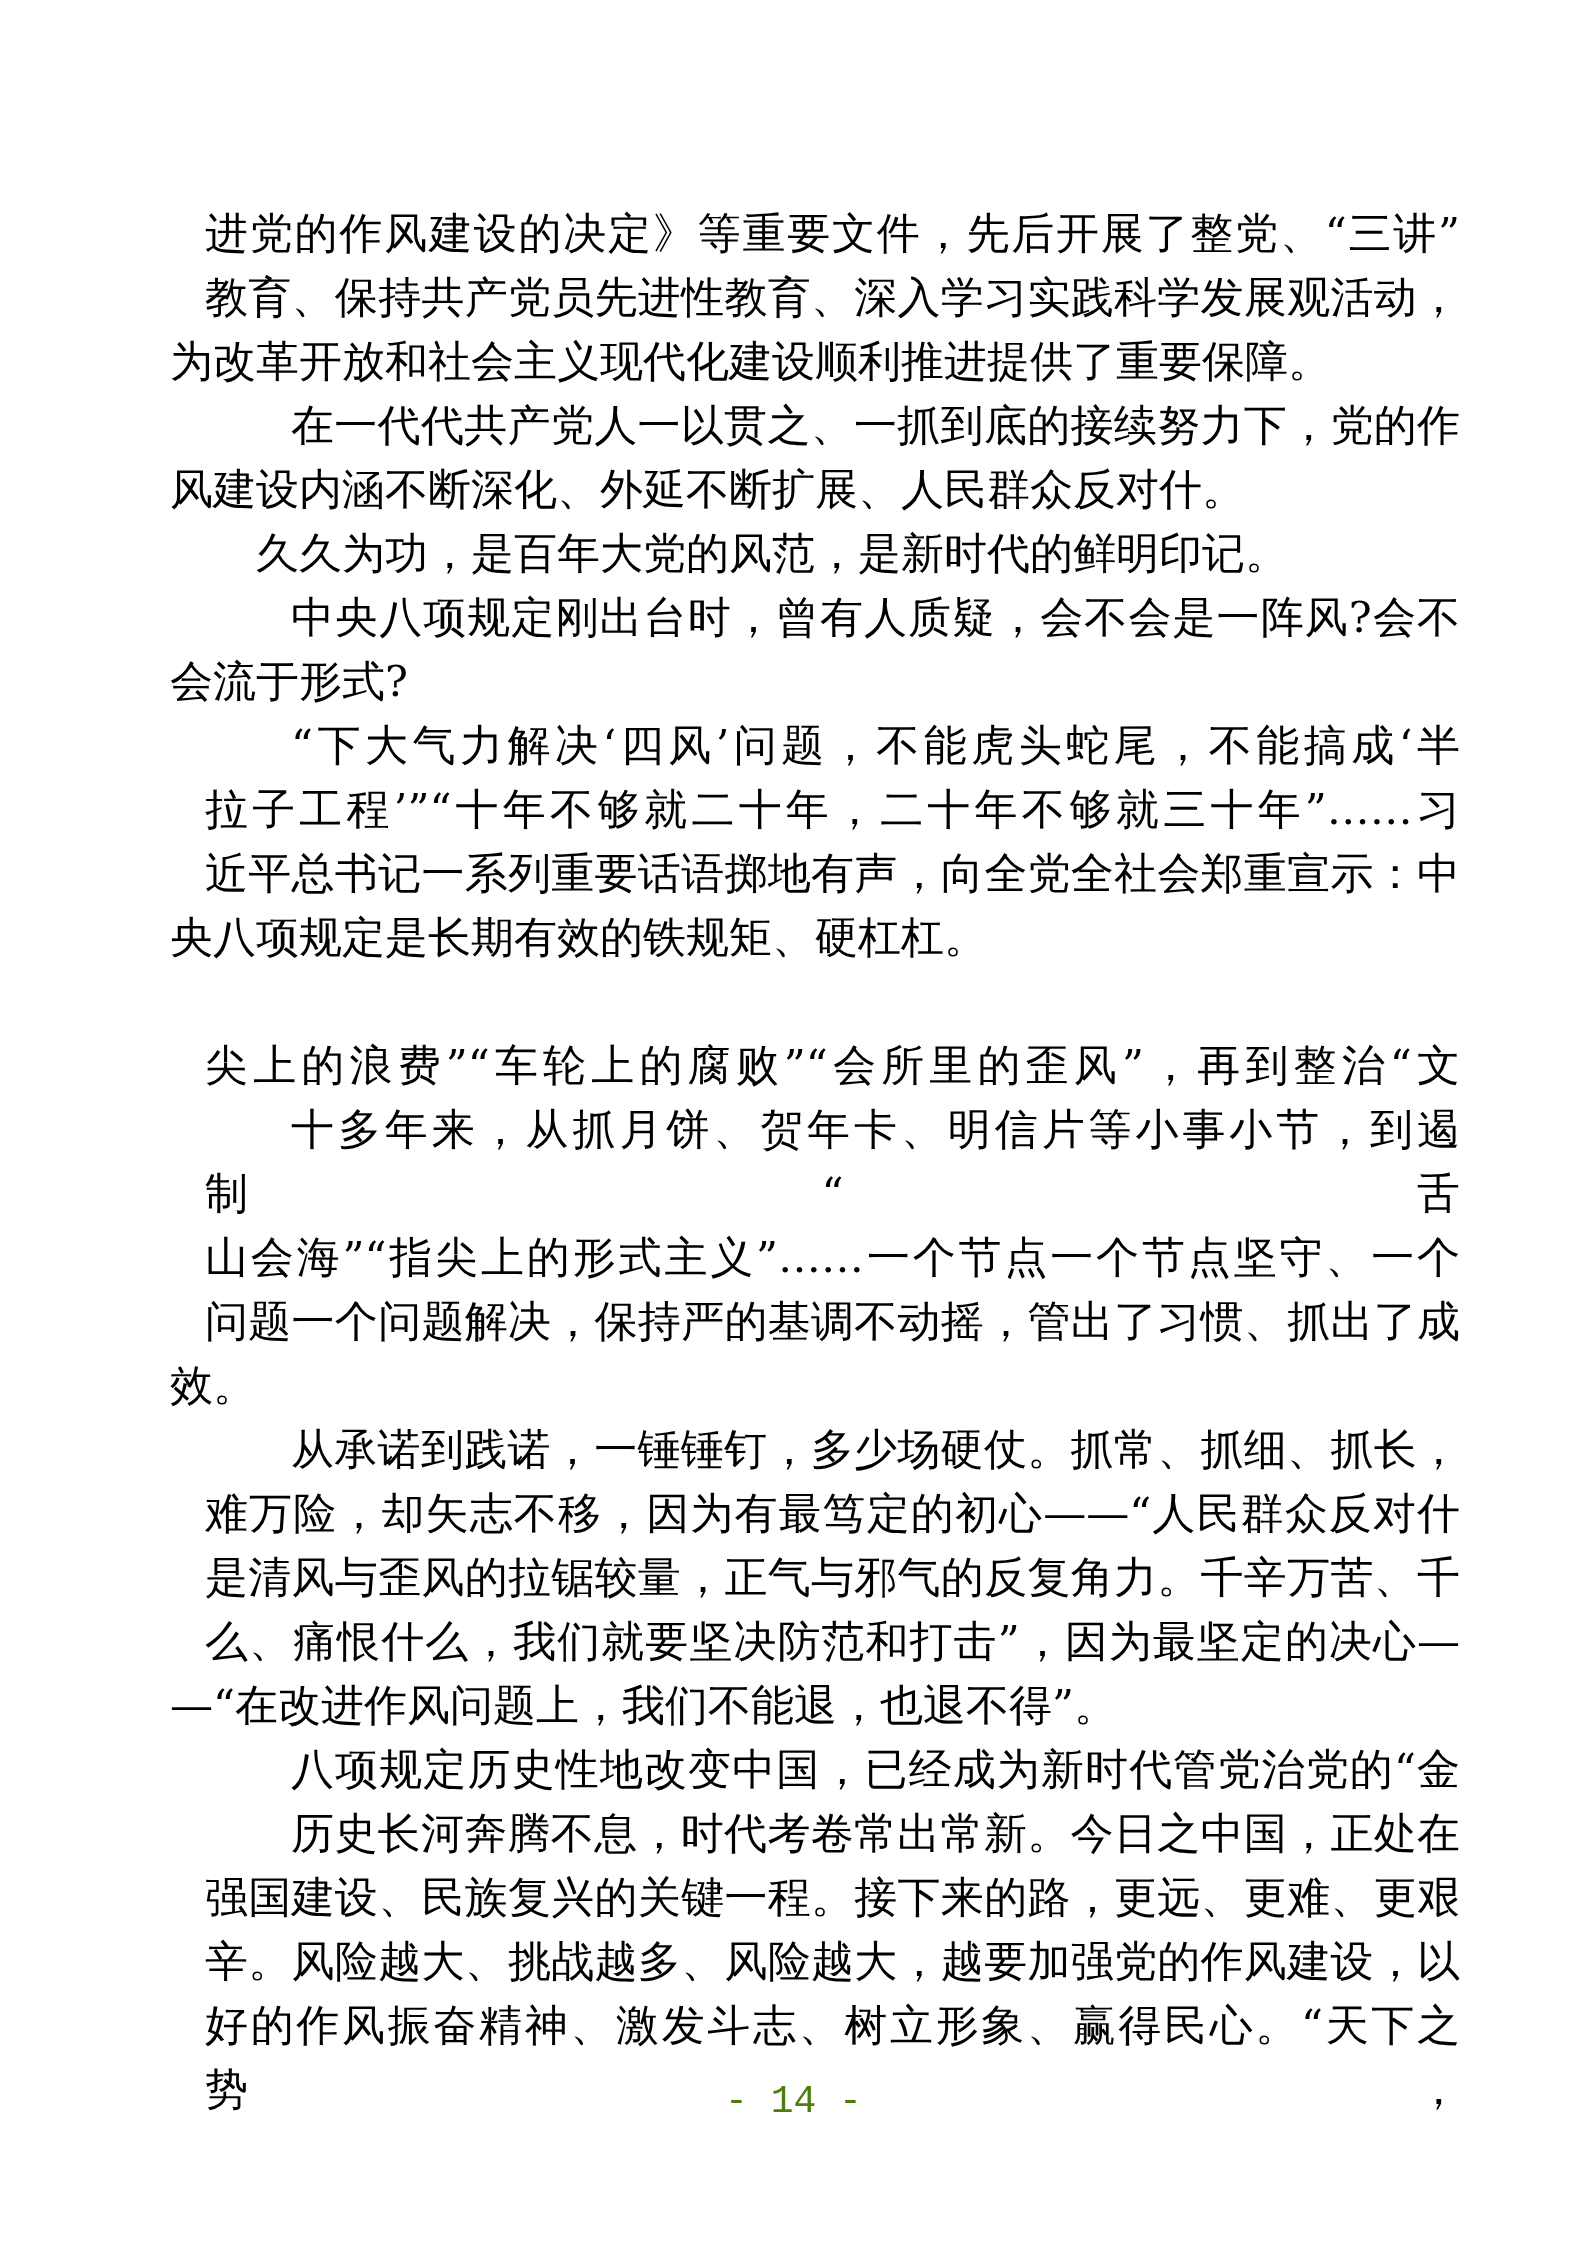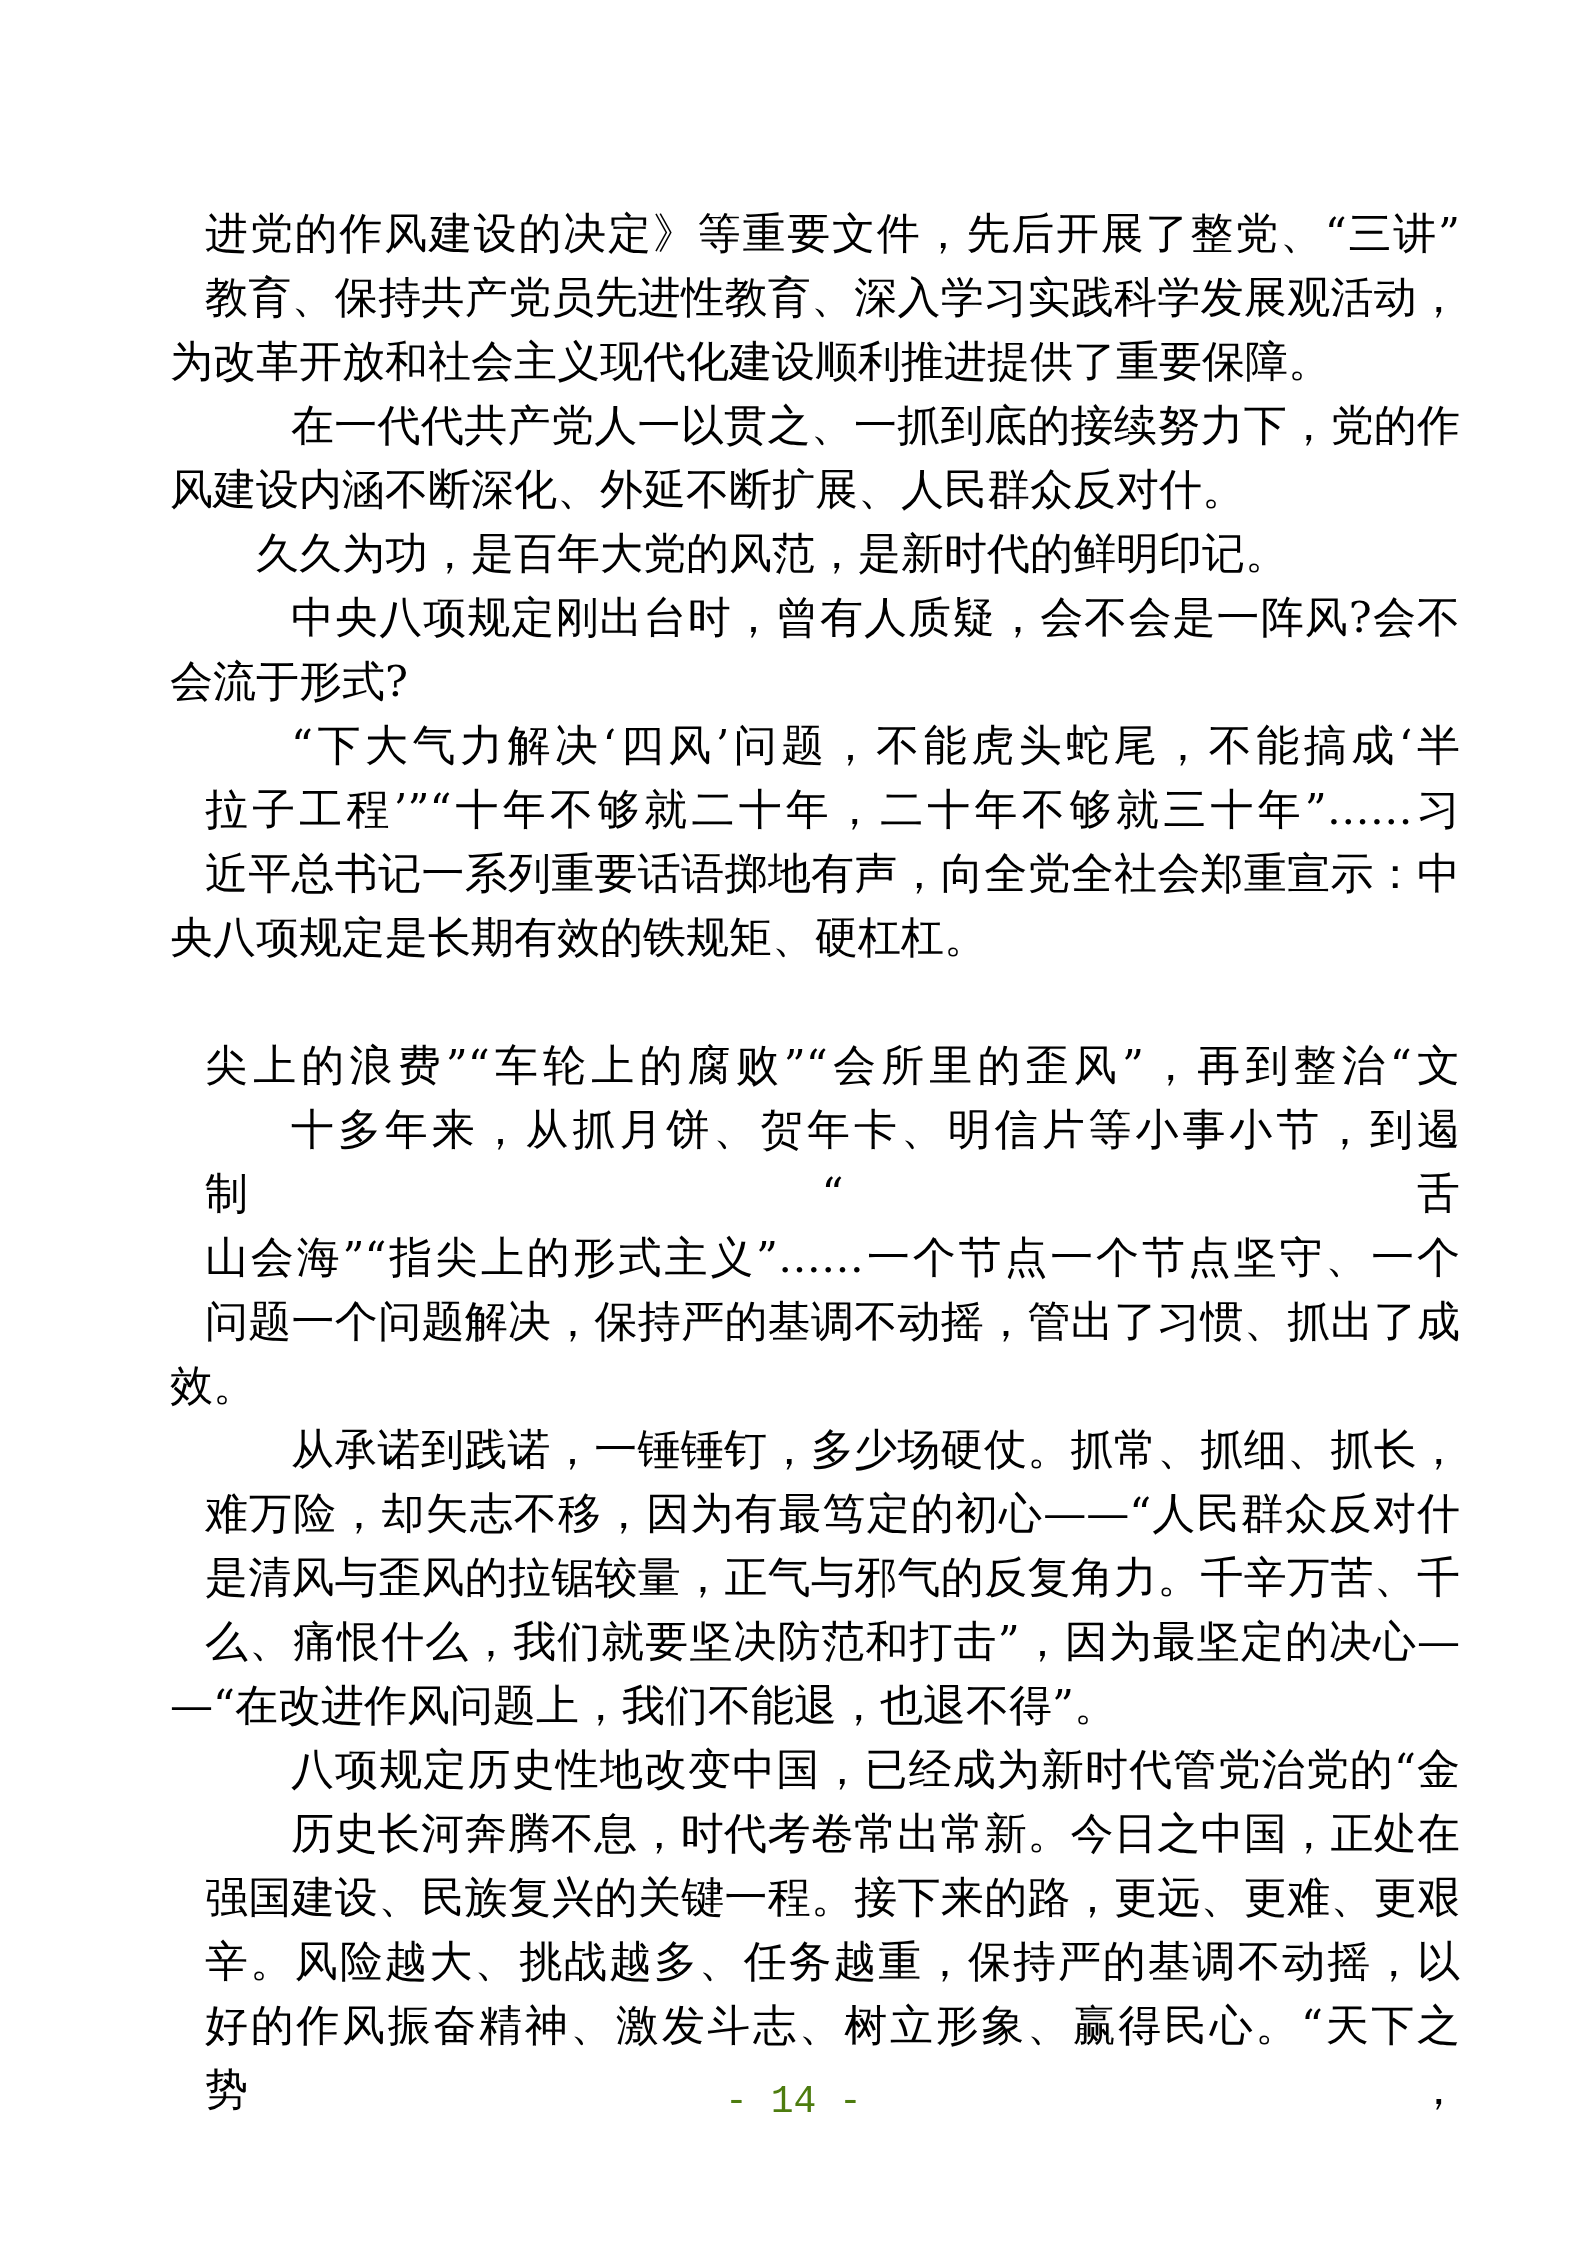--- a/index.html
+++ b/index.html
@@ -69,19 +69,19 @@
       <div class="line fill">问题一个问题解决，保持严的基调不动摇，管出了习惯、抓出了成</div>
       <div class="line">效。</div>
       <div class="line indent fill">从承诺到践诺，一锤锤钉，多少场硬仗。抓常、抓细、抓长，</div>
       <div class="line fill">难万险，却矢志不移，因为有最笃定的初心——“人民群众反对什</div>
       <div class="line fill">是清风与歪风的拉锯较量，正气与邪气的反复角力。千辛万苦、千</div>
       <div class="line fill">么、痛恨什么，我们就要坚决防范和打击”，因为最坚定的决心—</div>
       <div class="line">—“在改进作风问题上，我们不能退，也退不得”。</div>
       <div class="line indent fill">八项规定历史性地改变中国，已经成为新时代管党治党的“金</div>
       <div class="line indent fill">历史长河奔腾不息，时代考卷常出常新。今日之中国，正处在</div>
       <div class="line fill">强国建设、民族复兴的关键一程。接下来的路，更远、更难、更艰</div>
-      <div class="line fill">辛。风险越大、挑战越多、任务越重，保持严的基调不动摇，以</div>
+      <div class="line fill">辛。风险越大、挑战越多、风险越大，越要加强党的作风建设，以</div>
       <div class="line fill">好的作风振奋精神、激发斗志、树立形象、赢得民心。“天下之势，</div>
     </div>
   <div class="footer">
     <span class="page-number">- 14 -</span>
   </div>
 </div>
 
 </body></html>

